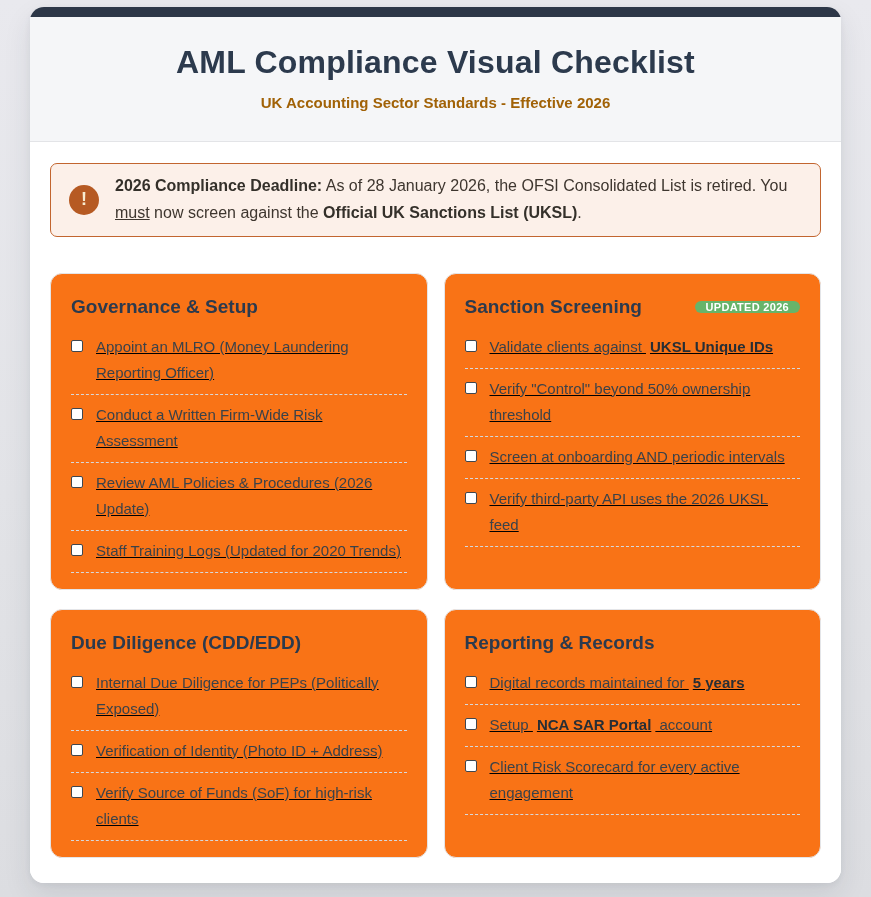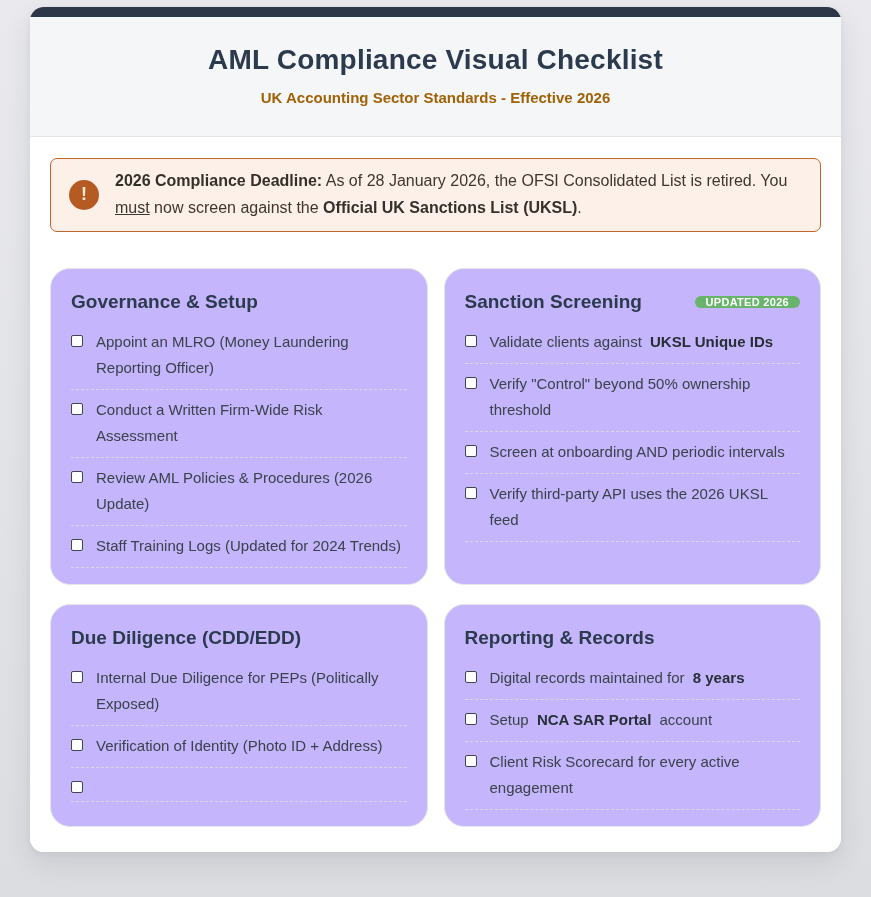--- a/index.html
+++ b/index.html
@@ -22,21 +22,21 @@
   .top-accent { height: 10px; background: #2d3748; }
 
   .header {
     background: #f5f6f8;
     border-bottom: 1px solid #e3e4e7;
     text-align: center;
     padding: 27px 20px 30px;
   }
   .page-title {
     margin: 0 0 13px;
-    font-size: 28px;
+    font-size: 32px;
     font-weight: bold;
     color: #2c3a4d;
     letter-spacing: 0.2px;
   }
   .page-subtitle {
     font-size: 15px;
     font-weight: bold;
     color: #a16207;
   }
 
@@ -69,23 +69,23 @@
   .alert-text strong { color: #34302a; }
   .alert-text u { text-decoration: underline; }
 
   .grid {
     margin-top: 36px;
     display: grid;
     grid-template-columns: 1fr 1fr;
     gap: 19px 16px;
   }
   .card {
-    background: #c4b5fd;
+    background: #f97316;
     border: 1px solid #e4e5e8;
-    border-radius: 20px;
+    border-radius: 12px;
     padding: 22px 20px 16px;
   }
   .card-head {
     display: flex;
     justify-content: space-between;
     align-items: center;
     margin-bottom: 9px;
   }
   .card-title {
     margin: 0;
@@ -96,21 +96,21 @@
   .badge {
     background: #67b46a;
     color: #ffffff;
     font-size: 11px;
     font-weight: bold;
     letter-spacing: 0.3px;
     padding: 0 11px;
     border-radius: 999px;
     white-space: nowrap;
   }
-  ul.items { list-style: none; margin: 0; padding: 0; }
+  ul.items { list-style: none; margin: 0; padding: 0; text-decoration: underline; }
   li.item {
     display: flex;
     align-items: flex-start;
     gap: 13px;
     padding: 7px 0 8px;
     border-bottom: 1px dashed #d7d8db;
     font-size: 15px;
     line-height: 26px;
     color: #3b4249;
   }
@@ -158,21 +158,21 @@
             <li class="item">
               <span class="checkbox"></span>
               <span class="item-text"><span>Conduct a Written Firm-Wide Risk Assessment</span></span>
             </li>
             <li class="item">
               <span class="checkbox"></span>
               <span class="item-text"><span>Review AML Policies &amp; Procedures (2026 Update)</span></span>
             </li>
             <li class="item">
               <span class="checkbox"></span>
-              <span class="item-text"><span>Staff Training Logs (Updated for 2024 Trends)</span></span>
+              <span class="item-text"><span>Staff Training Logs (Updated for 2020 Trends)</span></span>
             </li>
           </ul>
         </section>
         <section class="card">
           <div class="card-head">
             <h2 class="card-title">Sanction Screening</h2>
             <span class="badge">UPDATED 2026</span>
           </div>
           <ul class="items">
             <li class="item">
@@ -201,31 +201,32 @@
             <li class="item">
               <span class="checkbox"></span>
               <span class="item-text"><span>Internal Due Diligence for PEPs (Politically Exposed)</span></span>
             </li>
             <li class="item">
               <span class="checkbox"></span>
               <span class="item-text"><span>Verification of Identity (Photo ID + Address)</span></span>
             </li>
             <li class="item">
               <span class="checkbox"></span>
+              <span class="item-text"><span>Verify Source of Funds (SoF) for high-risk clients</span></span>
             </li>
           </ul>
         </section>
         <section class="card">
           <div class="card-head">
             <h2 class="card-title">Reporting &amp; Records</h2>
           </div>
           <ul class="items">
             <li class="item">
               <span class="checkbox"></span>
-              <span class="item-text"><span>Digital records maintained for </span><strong>8 years</strong></span>
+              <span class="item-text"><span>Digital records maintained for </span><strong>5 years</strong></span>
             </li>
             <li class="item">
               <span class="checkbox"></span>
               <span class="item-text"><span>Setup </span><strong>NCA SAR Portal</strong><span> account</span></span>
             </li>
             <li class="item">
               <span class="checkbox"></span>
               <span class="item-text"><span>Client Risk Scorecard for every active engagement</span></span>
             </li>
           </ul>

